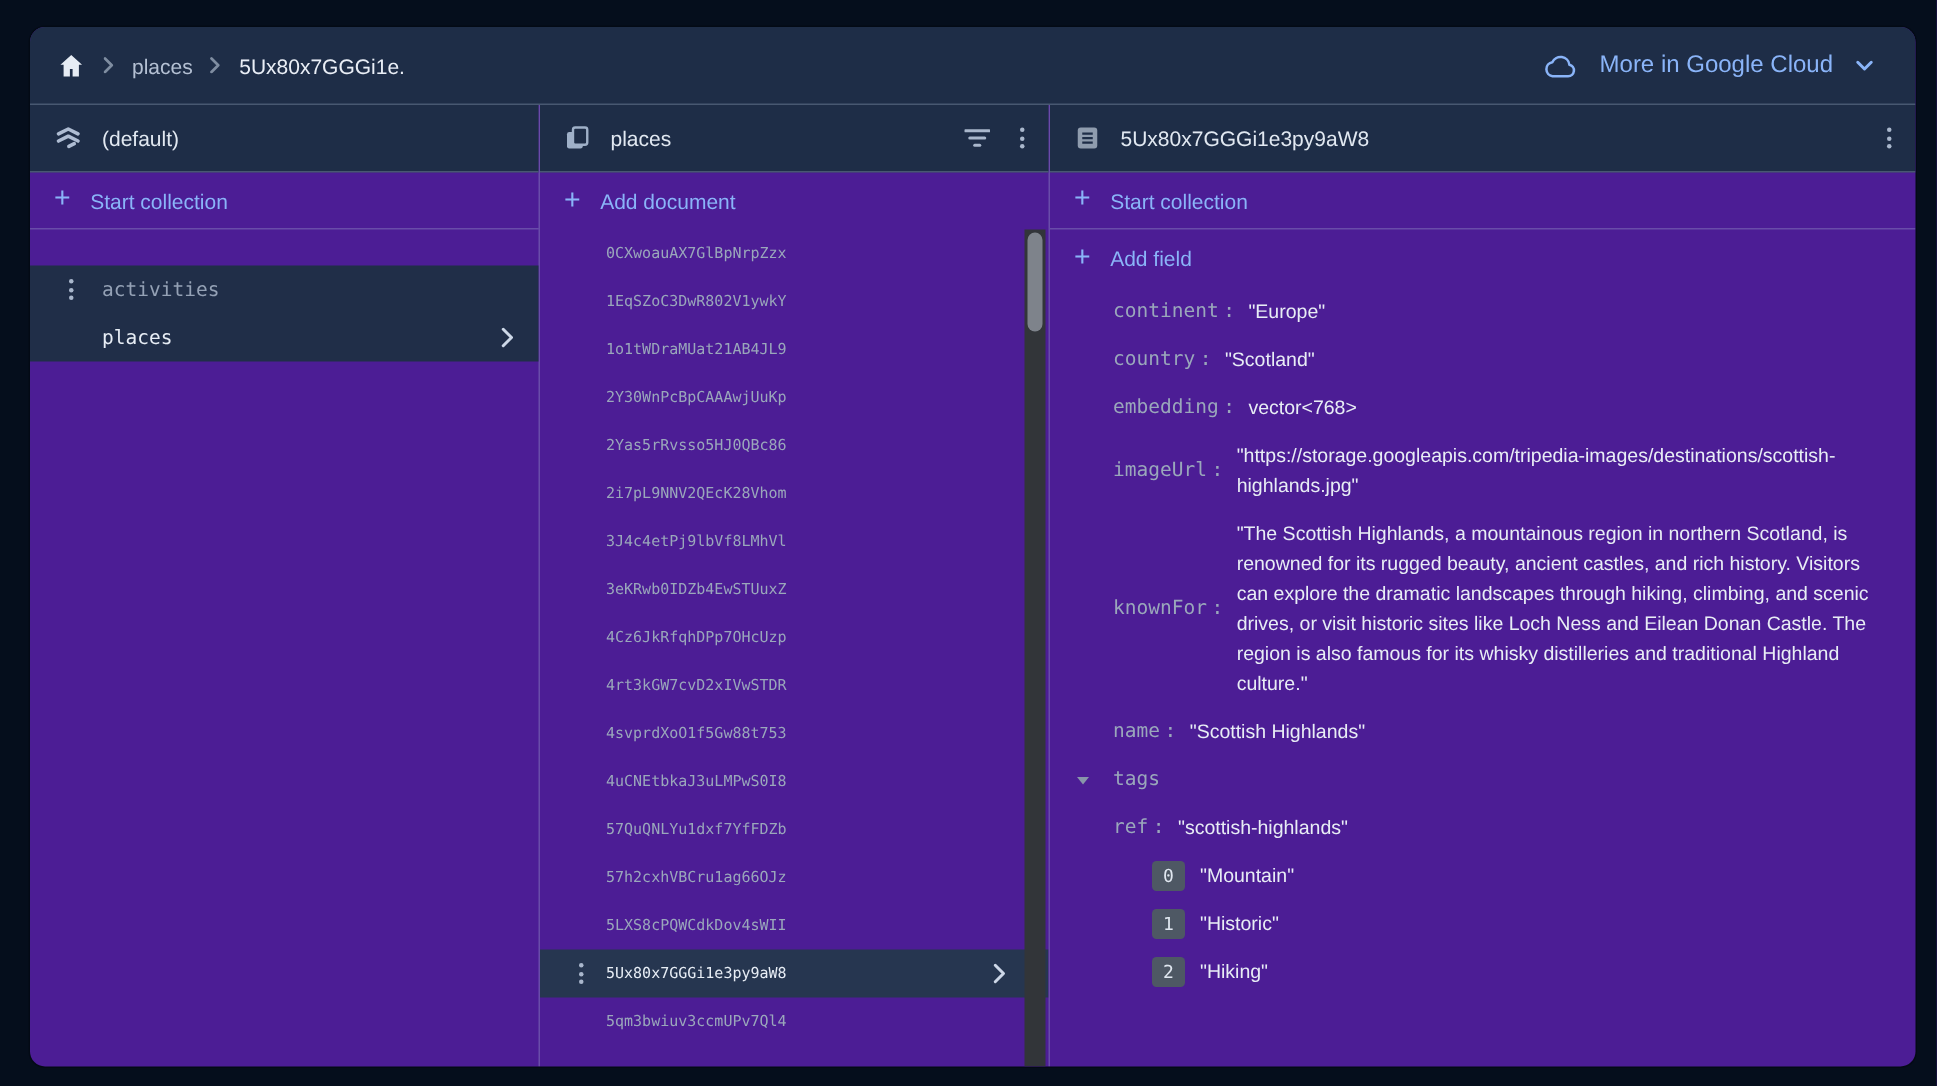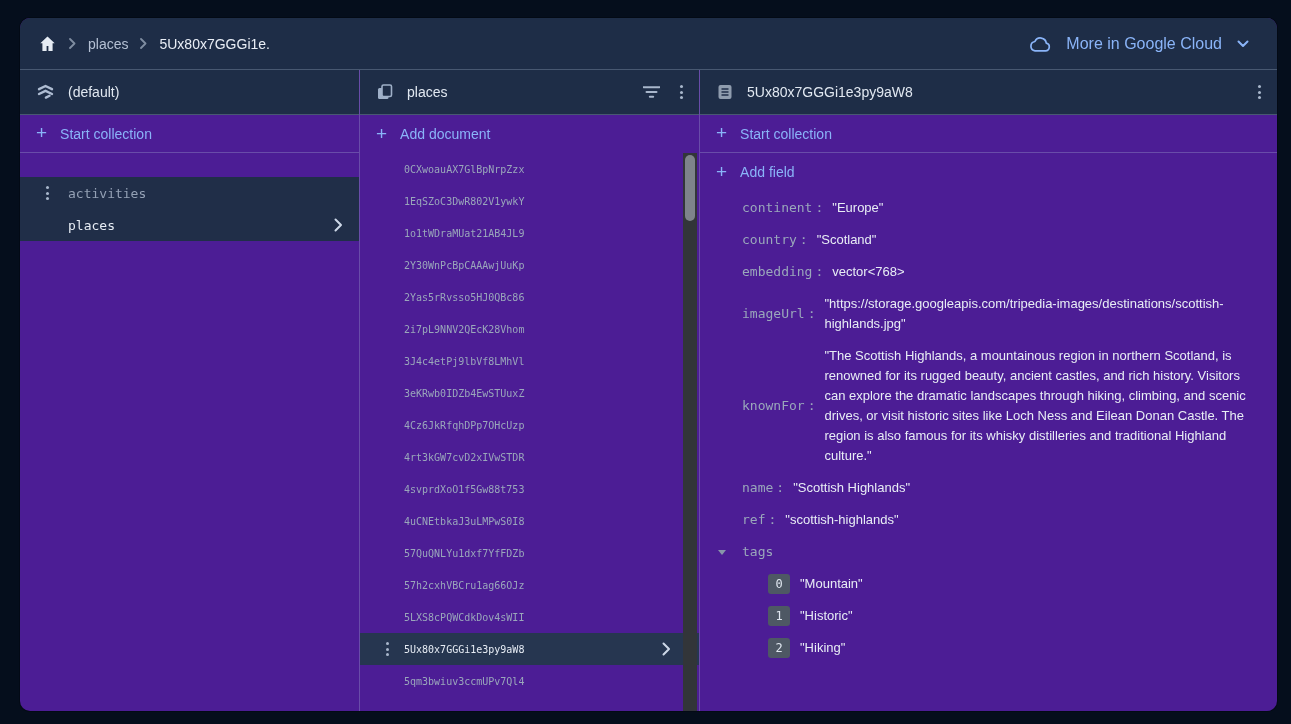--- a/index.html
+++ b/index.html
@@ -290,26 +290,26 @@
           </div>
           <div class="field">
             <span class="fname colon">knownFor</span>
             <span class="fval">"The Scottish Highlands, a mountainous region in northern Scotland, is renowned for its rugged beauty, ancient castles, and rich history. Visitors can explore the dramatic landscapes through hiking, climbing, and scenic drives, or visit historic sites like Loch Ness and Eilean Donan Castle. The region is also famous for its whisky distilleries and traditional Highland culture."</span>
           </div>
           <div class="field">
             <span class="fname colon">name</span>
             <span class="fval">"Scottish Highlands"</span>
           </div>
           <div class="field">
+            <span class="caret"></span>
+            <span class="fname">tags</span>
+          </div>
+          <div class="field">
             <span class="fname colon">ref</span>
             <span class="fval">"scottish-highlands"</span>
-          </div>
-          <div class="field">
-            <span class="caret"></span>
-            <span class="fname">tags</span>
           </div>
           <div class="field tag-row">
             <span class="badge">0</span>
             <span class="fval">"Mountain"</span>
           </div>
           <div class="field tag-row">
             <span class="badge">1</span>
             <span class="fval">"Historic"</span>
           </div>
           <div class="field tag-row">

